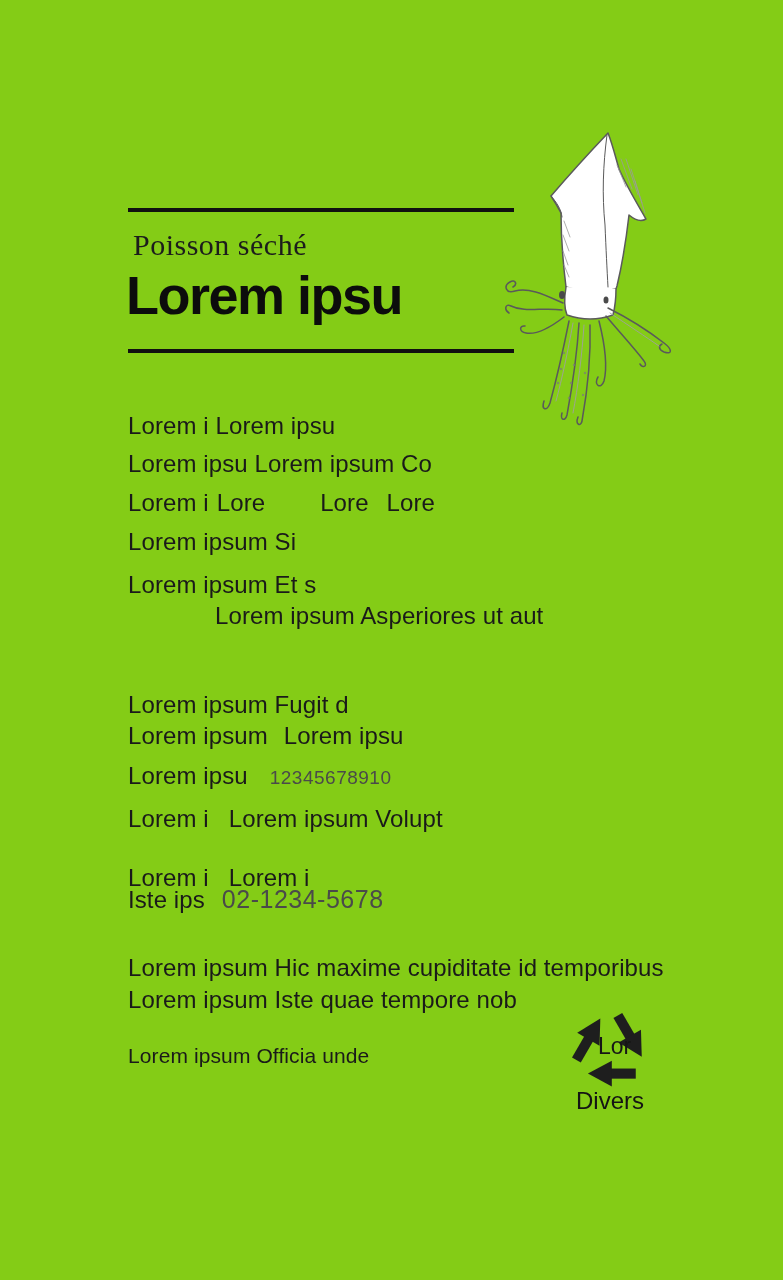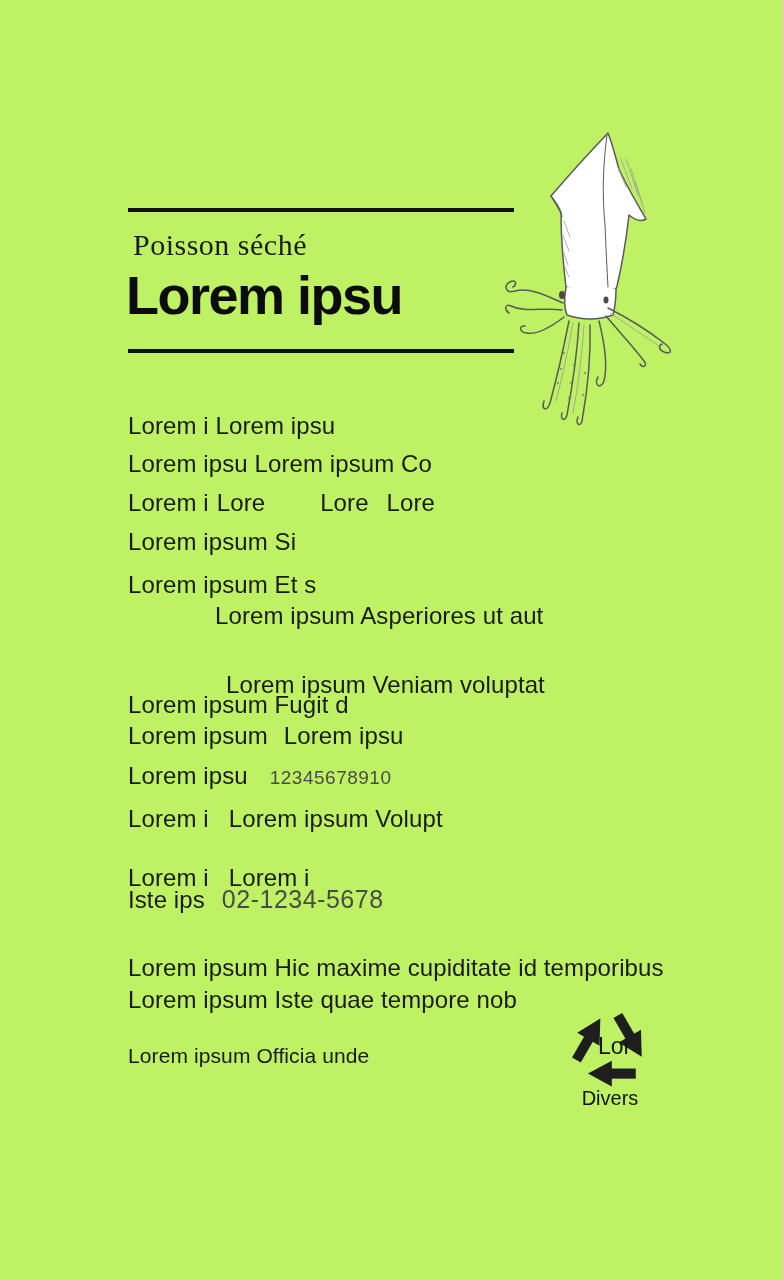--- a/index.html
+++ b/index.html
@@ -1,18 +1,18 @@
 <!DOCTYPE html>
 <html><head>
 <meta charset="utf-8">
 <style>
   html,body{margin:0;padding:0;background:#e9e9e9;}
   .page{
     position:relative;width:783px;height:1280px;margin:0 auto;
-    background:#bef264;overflow:hidden;
+    background:#84cc16;overflow:hidden;
     font-family:"Liberation Sans", sans-serif;color:#1a1a1a;
   }
   .rule{position:absolute;left:128px;width:386px;height:4px;background:#101010;}
   #rule-top{top:208px;}
   #rule-bottom{top:349px;}
   .subtitle{
     position:absolute;left:133px;top:228px;
     font-family:"Liberation Serif", serif;font-size:30px;letter-spacing:.5px;color:#1c1c1c;
   }
   .title{
@@ -23,21 +23,21 @@
   #l1{top:412px;} #l2{top:450px;} #l3{top:489px;} #l4{top:528px;}
   #l5{top:571px;} #l6{top:602px;left:215px;} #l7{top:648px;margin-top:43px;} #l8{top:671px;left:226px;}
   #l9{top:722px;} #l10{top:762px;} #l11{top:805px;} #l12{top:864px;} #l13{top:885px;}
   #f1{top:954px;} #f2{top:986px;} #f3{top:1044px;font-size:21px;} #f4{top:1084px;letter-spacing:.4px;}
   .part{display:inline-block;}
   .num{color:#4a4a4a;font-weight:300;letter-spacing:.5px;}
   #l10 .num{font-size:19px;} #l13 .num{font-size:25px;}
   .squid{position:absolute;left:495px;top:103px;width:190px;height:330px;}
   .recycle-svg{position:absolute;left:564px;top:1000px;width:92px;height:92px;}
   .recycle-inner{position:absolute;left:598px;top:1033px;font-size:23px;color:#161616;}
-  .recycle-caption{position:absolute;left:564px;top:1087px;width:92px;text-align:center;font-size:20px;color:#141414;}
+  .recycle-caption{position:absolute;left:564px;top:1087px;width:92px;text-align:center;font-size:24px;color:#141414;}
 </style>
 </head>
 <body>
 
 <div class="page">
 
   <div id="rule-top" class="rule"></div>
   <div class="subtitle">Poisson séché</div>
   <div class="title">Lorem ipsu</div>
   <div id="rule-bottom" class="rule"></div>
@@ -100,21 +100,20 @@
   <div id="l2" class="line">Lorem ipsu Lorem ipsum Co</div>
 
   <div id="l3" class="line">
     <span class="part">Lorem i</span><span class="part" style="margin-left:8px">Lore</span><span class="part" style="margin-left:55px">Lore</span><span class="part" style="margin-left:18px">Lore</span>
   </div>
 
   <div id="l4" class="line">Lorem ipsum Si</div>
   <div id="l5" class="line">Lorem ipsum Et s</div>
   <div id="l6" class="line">Lorem ipsum Asperiores ut aut</div>
   <div id="l7" class="line">Lorem ipsum Fugit d</div>
-  <div id="l8" class="line">Lorem ipsum Veniam voluptat</div>
 
   <div id="l9" class="line">
     <span class="part">Lorem ipsum</span><span class="part" style="margin-left:16px">Lorem ipsu</span>
   </div>
 
   <div id="l10" class="line">
     <span class="part">Lorem ipsu</span><span class="part num" style="margin-left:22px">12345678910</span>
   </div>
 
   <div id="l11" class="line">

